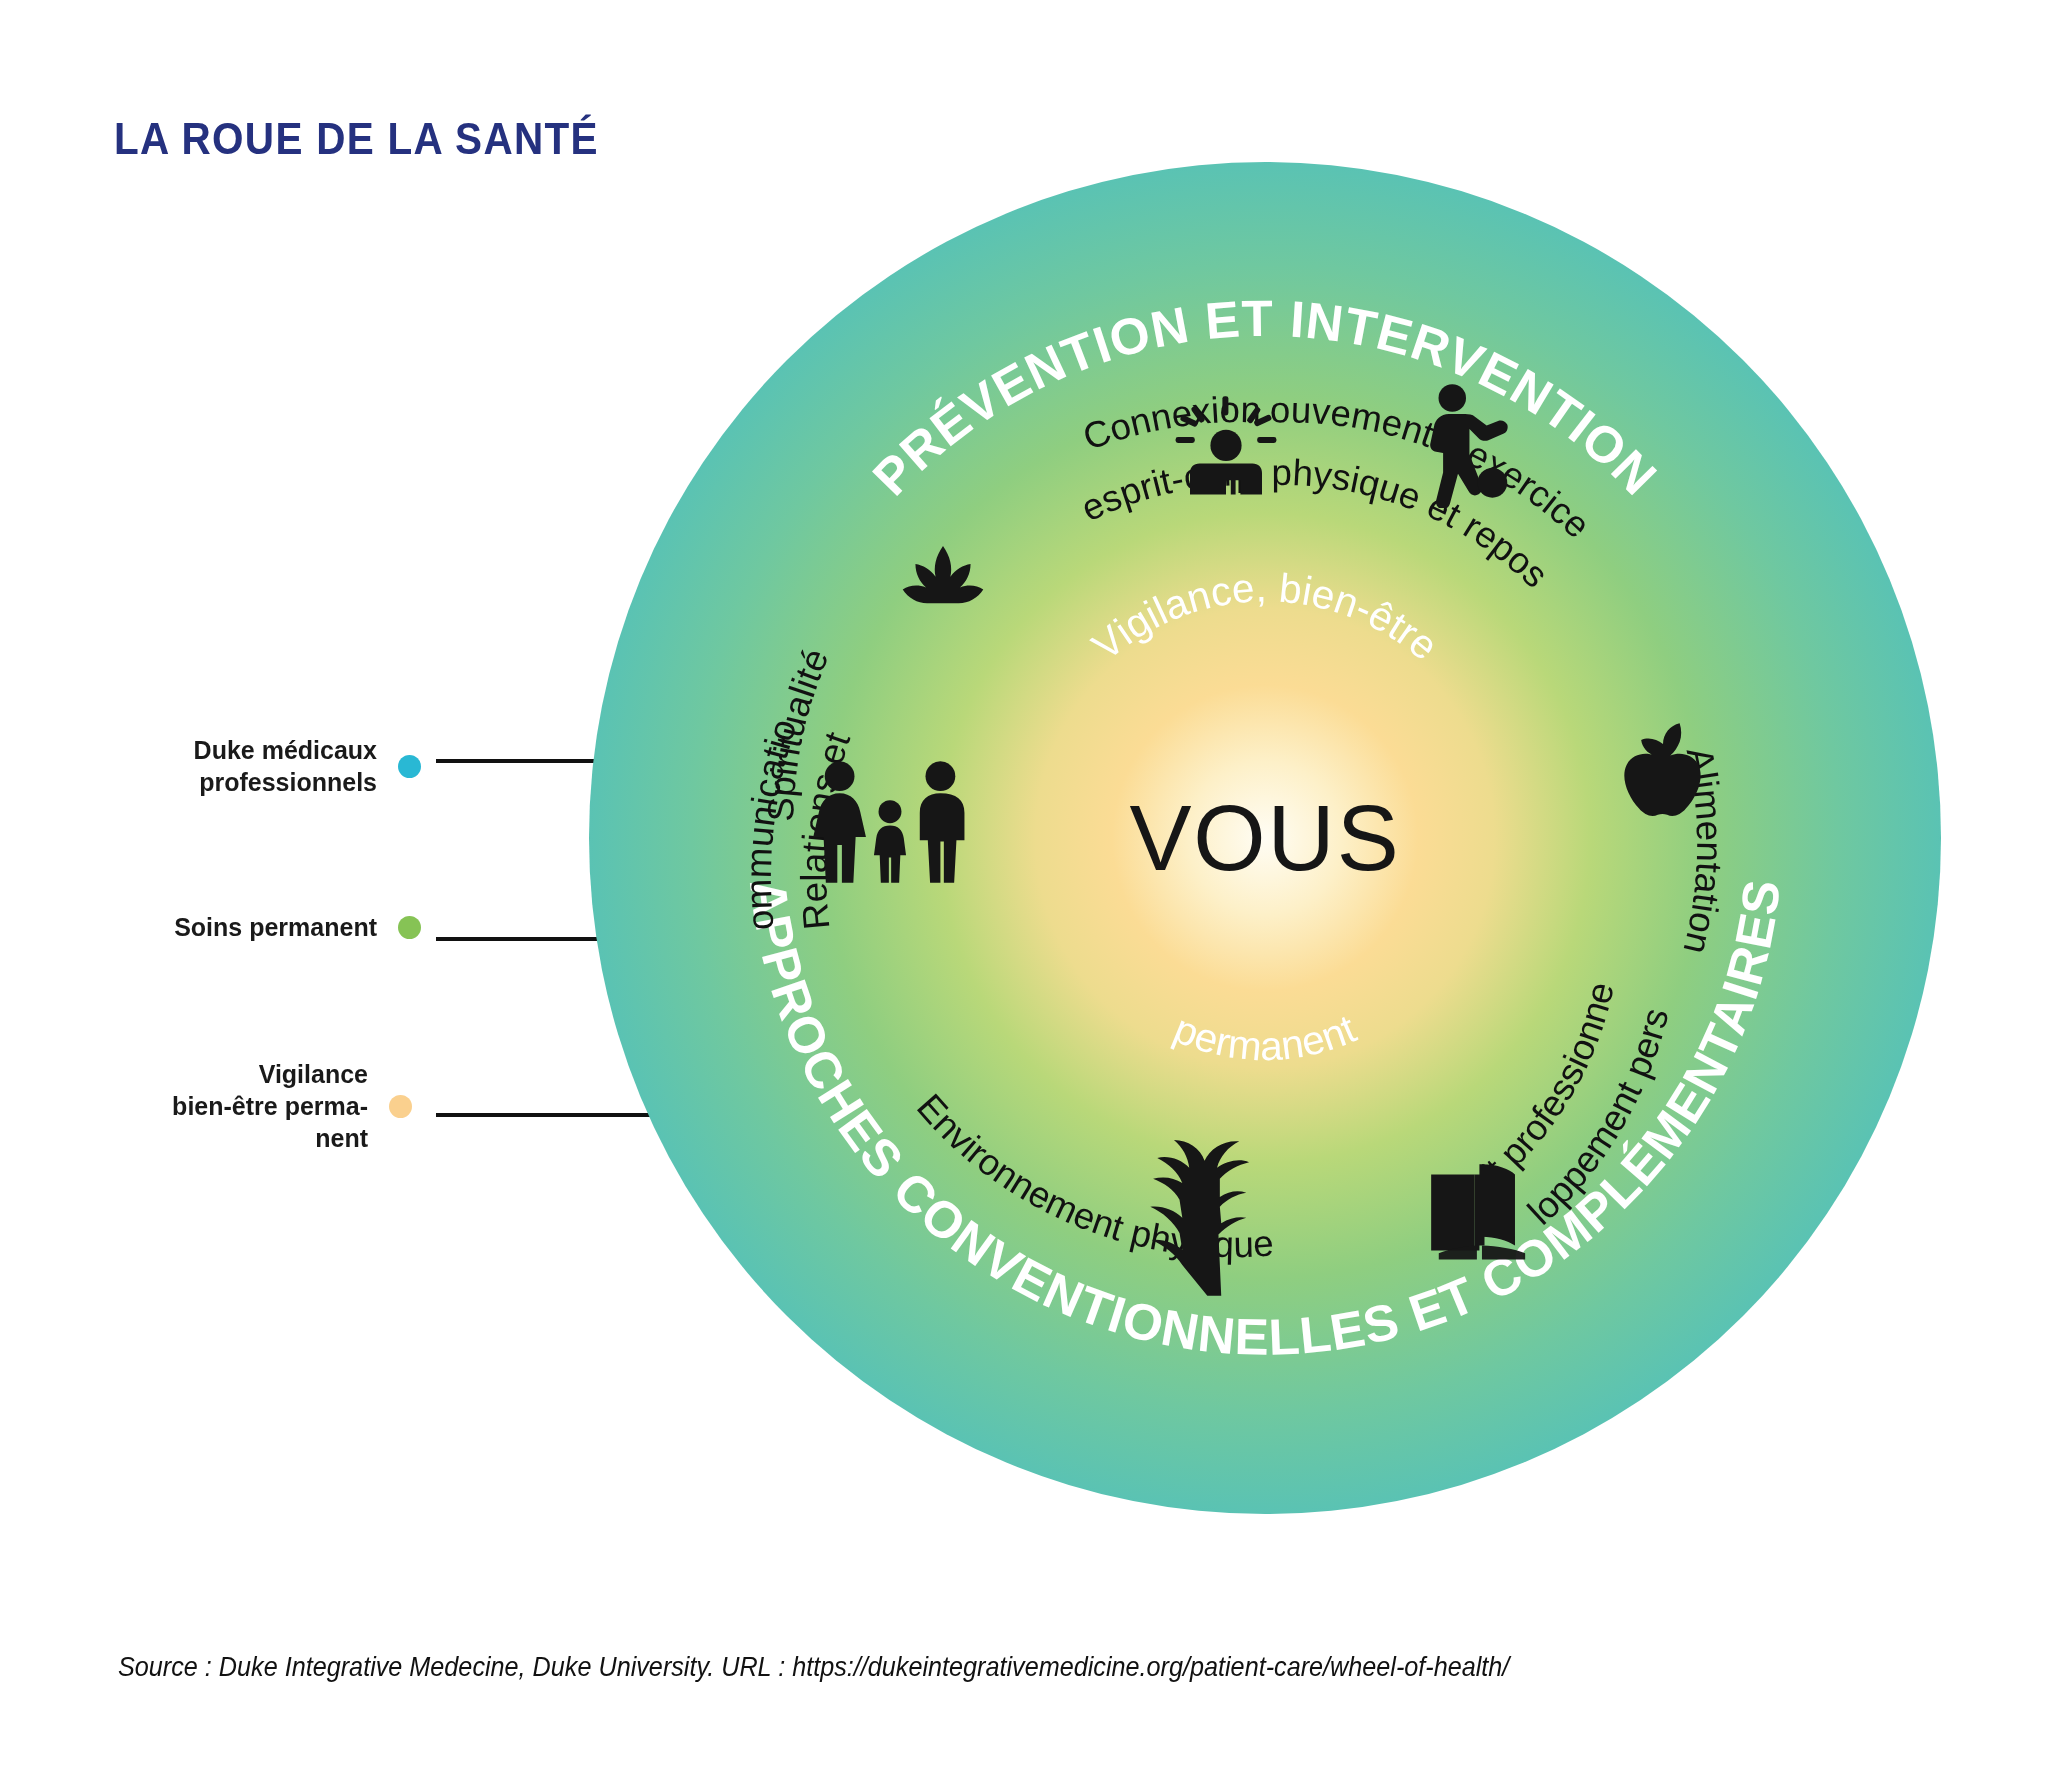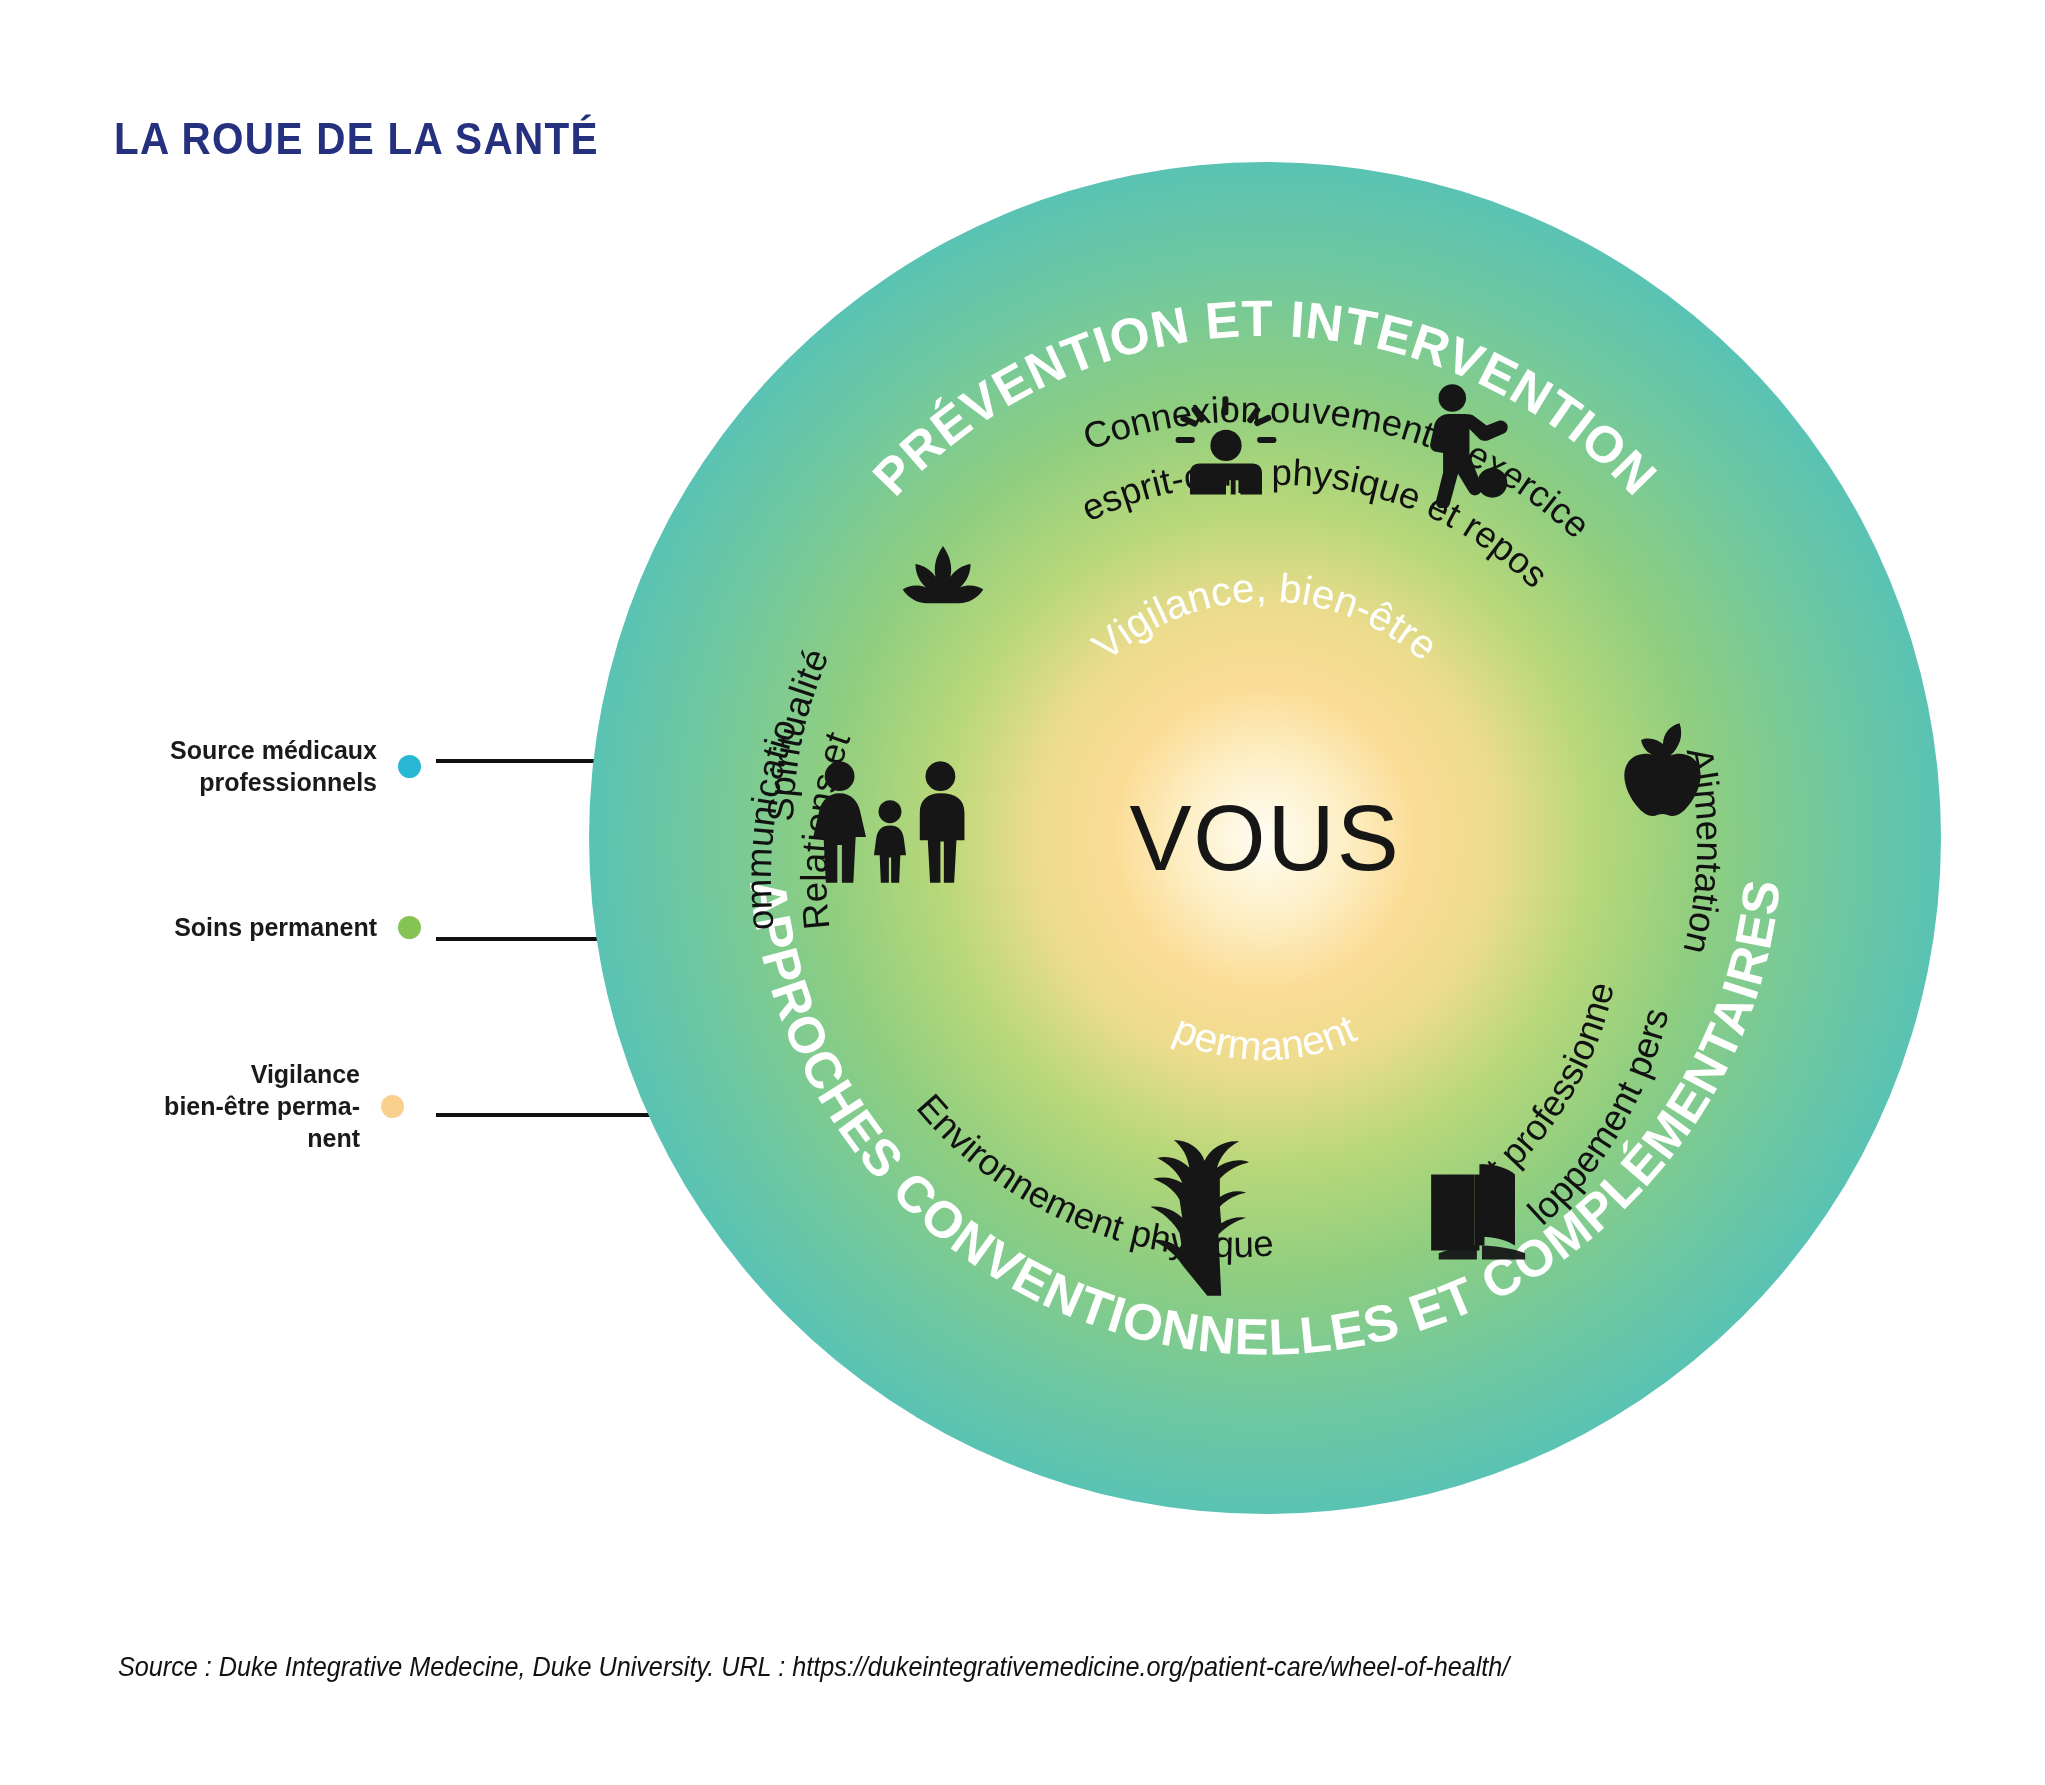--- a/index.html
+++ b/index.html
@@ -46,21 +46,21 @@
   }
   .legend-dot {
     width: 23px;
     height: 23px;
     border-radius: 50%;
     margin-left: 21px;
     flex: none;
   }
   #legend-0 { left: 97px; top: 734px; }
   #legend-1 { left: 97px; top: 911px; }
-  #legend-2 { left: 80px; top: 1058px; align-items: center; }
+  #legend-2 { left: 88px; top: 1058px; align-items: center; }
 
   
   .leader-line {
     position: absolute;
     height: 3.9px;
     background: #111111;
   }
   #leader-0 { left: 436px; top: 759px;  width: 160px; }
   #leader-1 { left: 436px; top: 937px;  width: 353px; }
   #leader-2 { left: 436px; top: 1113px; width: 647px; }
@@ -143,21 +143,21 @@
     transform-origin: left center;
     white-space: nowrap;
   }
 </style>
 </head>
 <body>
 
 <div id="page-title">LA ROUE DE LA SANTÉ</div>
 
 <div class="legend-item" id="legend-0">
-  <div class="legend-label">Source médicaux
+  <div class="legend-label">Duke médicaux
 professionnels</div>
   <div class="legend-dot" style="background:#29B8D4"></div>
 </div>
 <div class="legend-item" id="legend-1">
   <div class="legend-label">Soins permanent</div>
   <div class="legend-dot" style="background:#86C355"></div>
 </div>
 <div class="legend-item" id="legend-2">
   <div class="legend-label">Vigilance
 bien-être perma-

